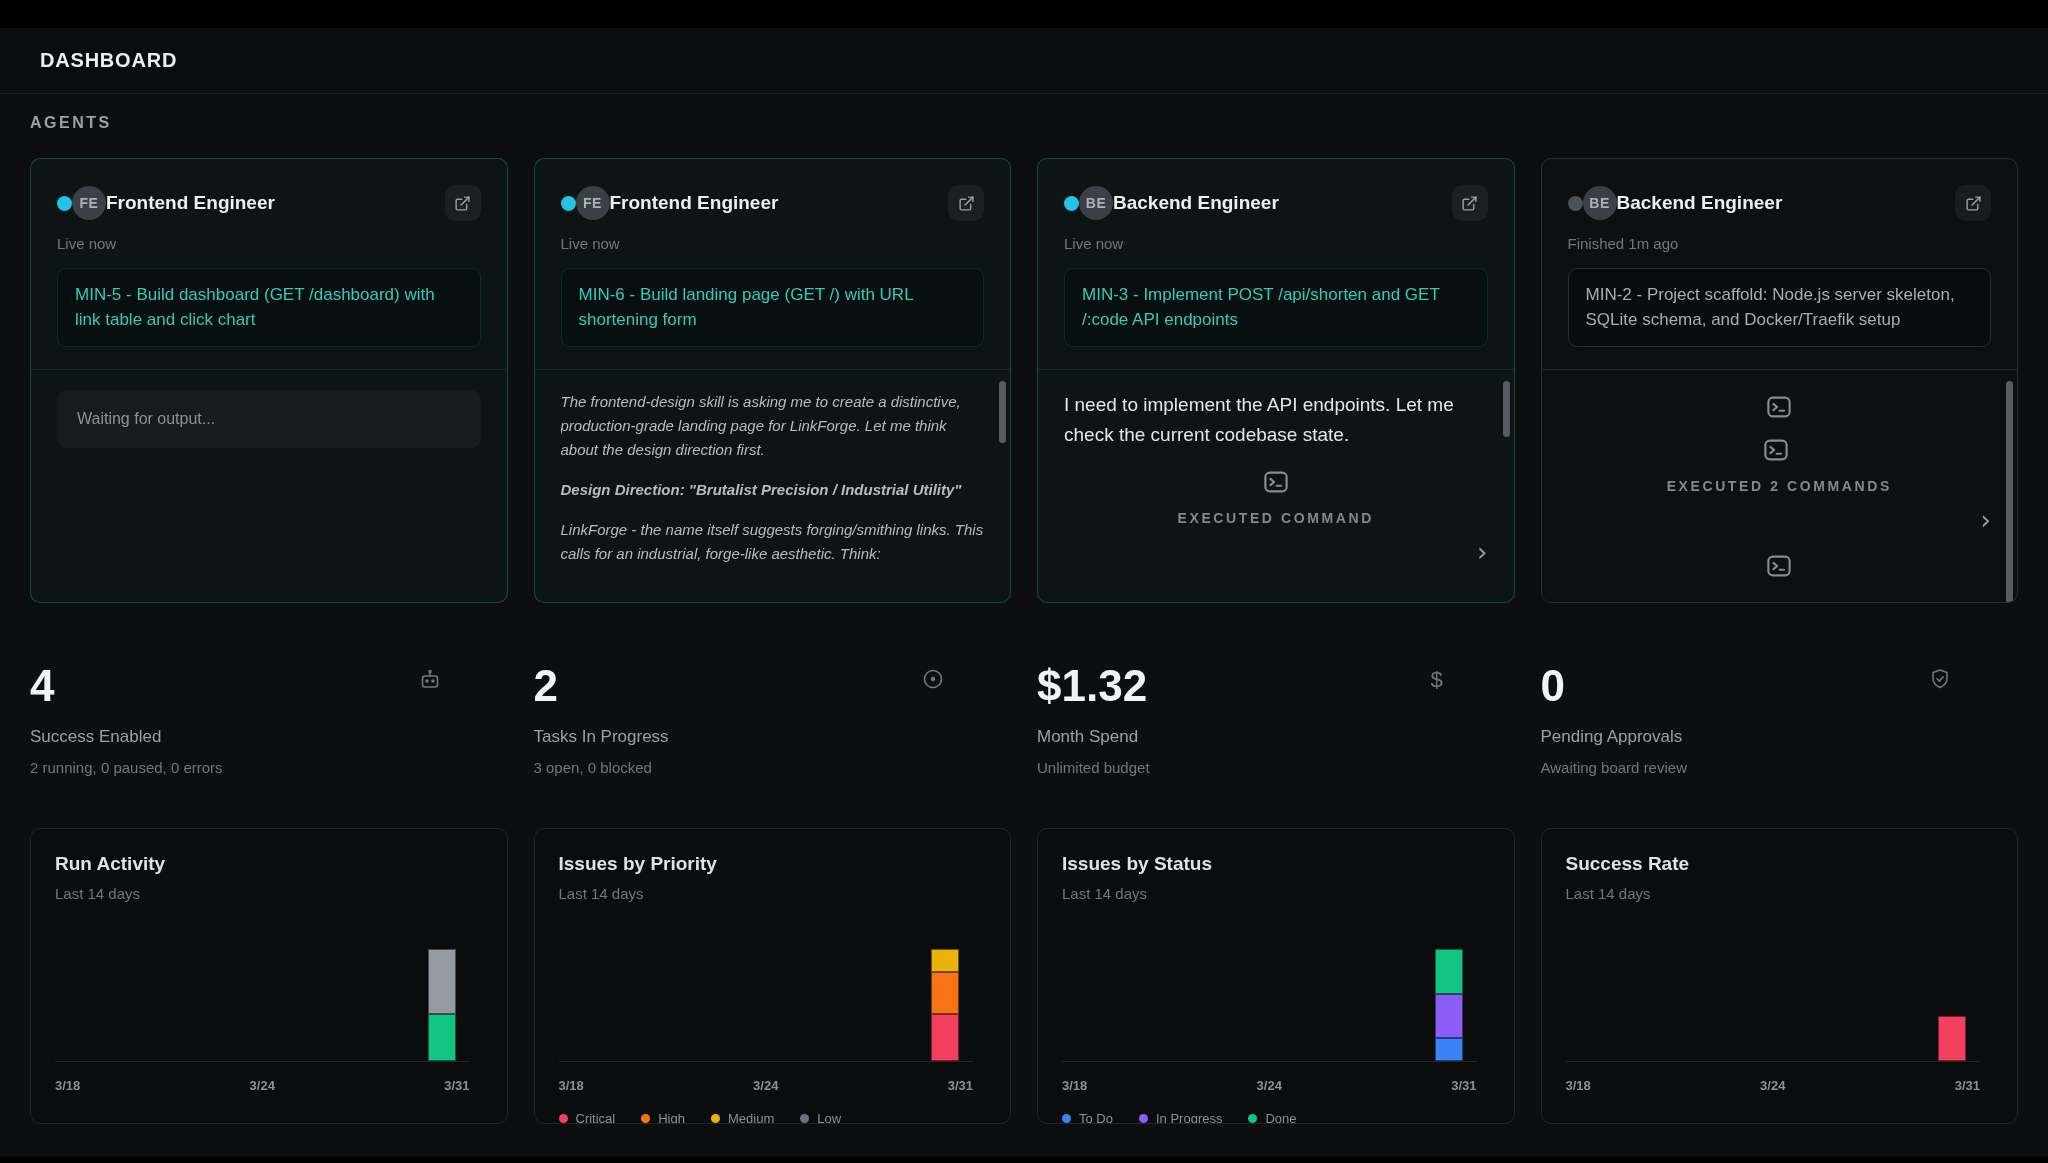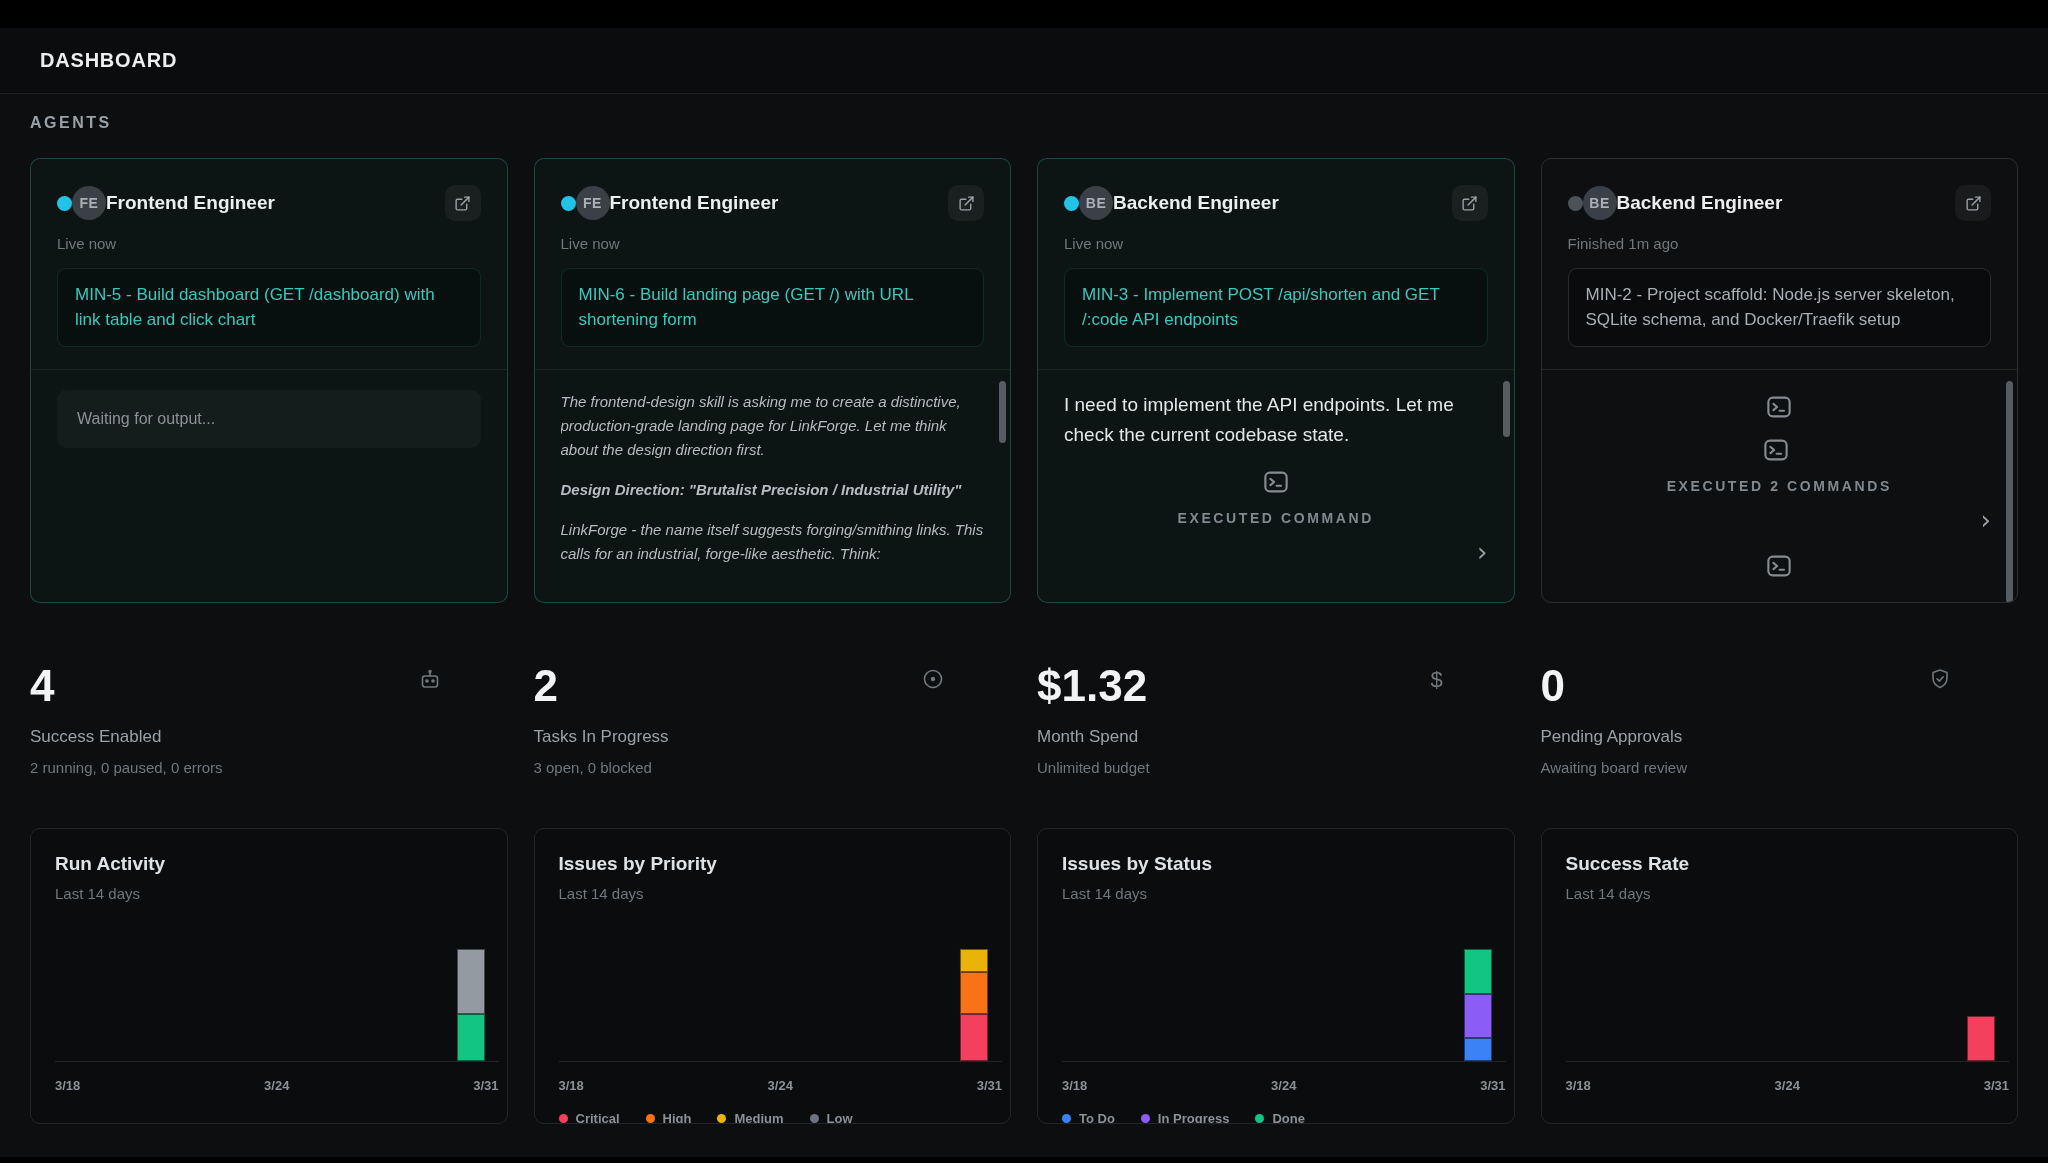--- a/index.html
+++ b/index.html
@@ -60,30 +60,30 @@
   
   .stats-grid { margin-top:58px; }
   .stat { position:relative; }
   .stat-value { color:#f2f3f4; font-size:44px; font-weight:700; }
   .stat-icon { position:absolute; top:6px; right:66px; color:#70777d; width:24px; height:24px; font-size:22px; text-align:center; }
   .stat-label { margin-top:16px; color:#9aa1a7; font-size:17px; }
   .stat-sub { margin-top:12px; color:#70777d; font-size:15px; }
 
   
   .charts-grid { margin-top:52px; }
-  .chart-card { height:296px; border-radius:10px; border:1px solid #232527; background:#0b0c0d; padding:24px 8px 0 24px; overflow:hidden; }
+  .chart-card { height:296px; border-radius:10px; border:1px solid #232527; background:#0b0c0d; padding:24px 37px 0 24px; overflow:hidden; }
   .chart-title { color:#dfe3e6; font-size:19px; font-weight:600; }
   .chart-sub { margin-top:10px; color:#70777d; font-size:15px; }
   .plot { position:relative; height:150px; margin-top:10px; border-bottom:1px solid #232629; }
   .bar { position:absolute; right:14px; bottom:0; width:28px; height:75%;
          display:flex; flex-direction:column; justify-content:flex-end; }
   .bar-seg { width:100%; box-shadow: inset 0 0 0 1px rgba(8,9,10,.55); }
   .x-labels { display:flex; justify-content:space-between; margin-top:16px; color:#8b9197; font-size:13px; font-weight:600; }
   .legend { display:flex; gap:26px; margin-top:18px; align-items:center; }
-  .legend-item { display:flex; align-items:center; gap:8px; color:#8b9197; font-size:13px; font-weight:700; }
+  .legend-item { display:flex; align-items:center; gap:8px; color:#8b9197; font-size:13px; font-weight:400; }
   .legend-dot { width:9px; height:9px; border-radius:50%; display:inline-block; }
 
   svg { display:block; }
 </style>
 </head>
 <body>
 
 <div class="app">
   <div class="topbar">
     <h1>DASHBOARD</h1>

